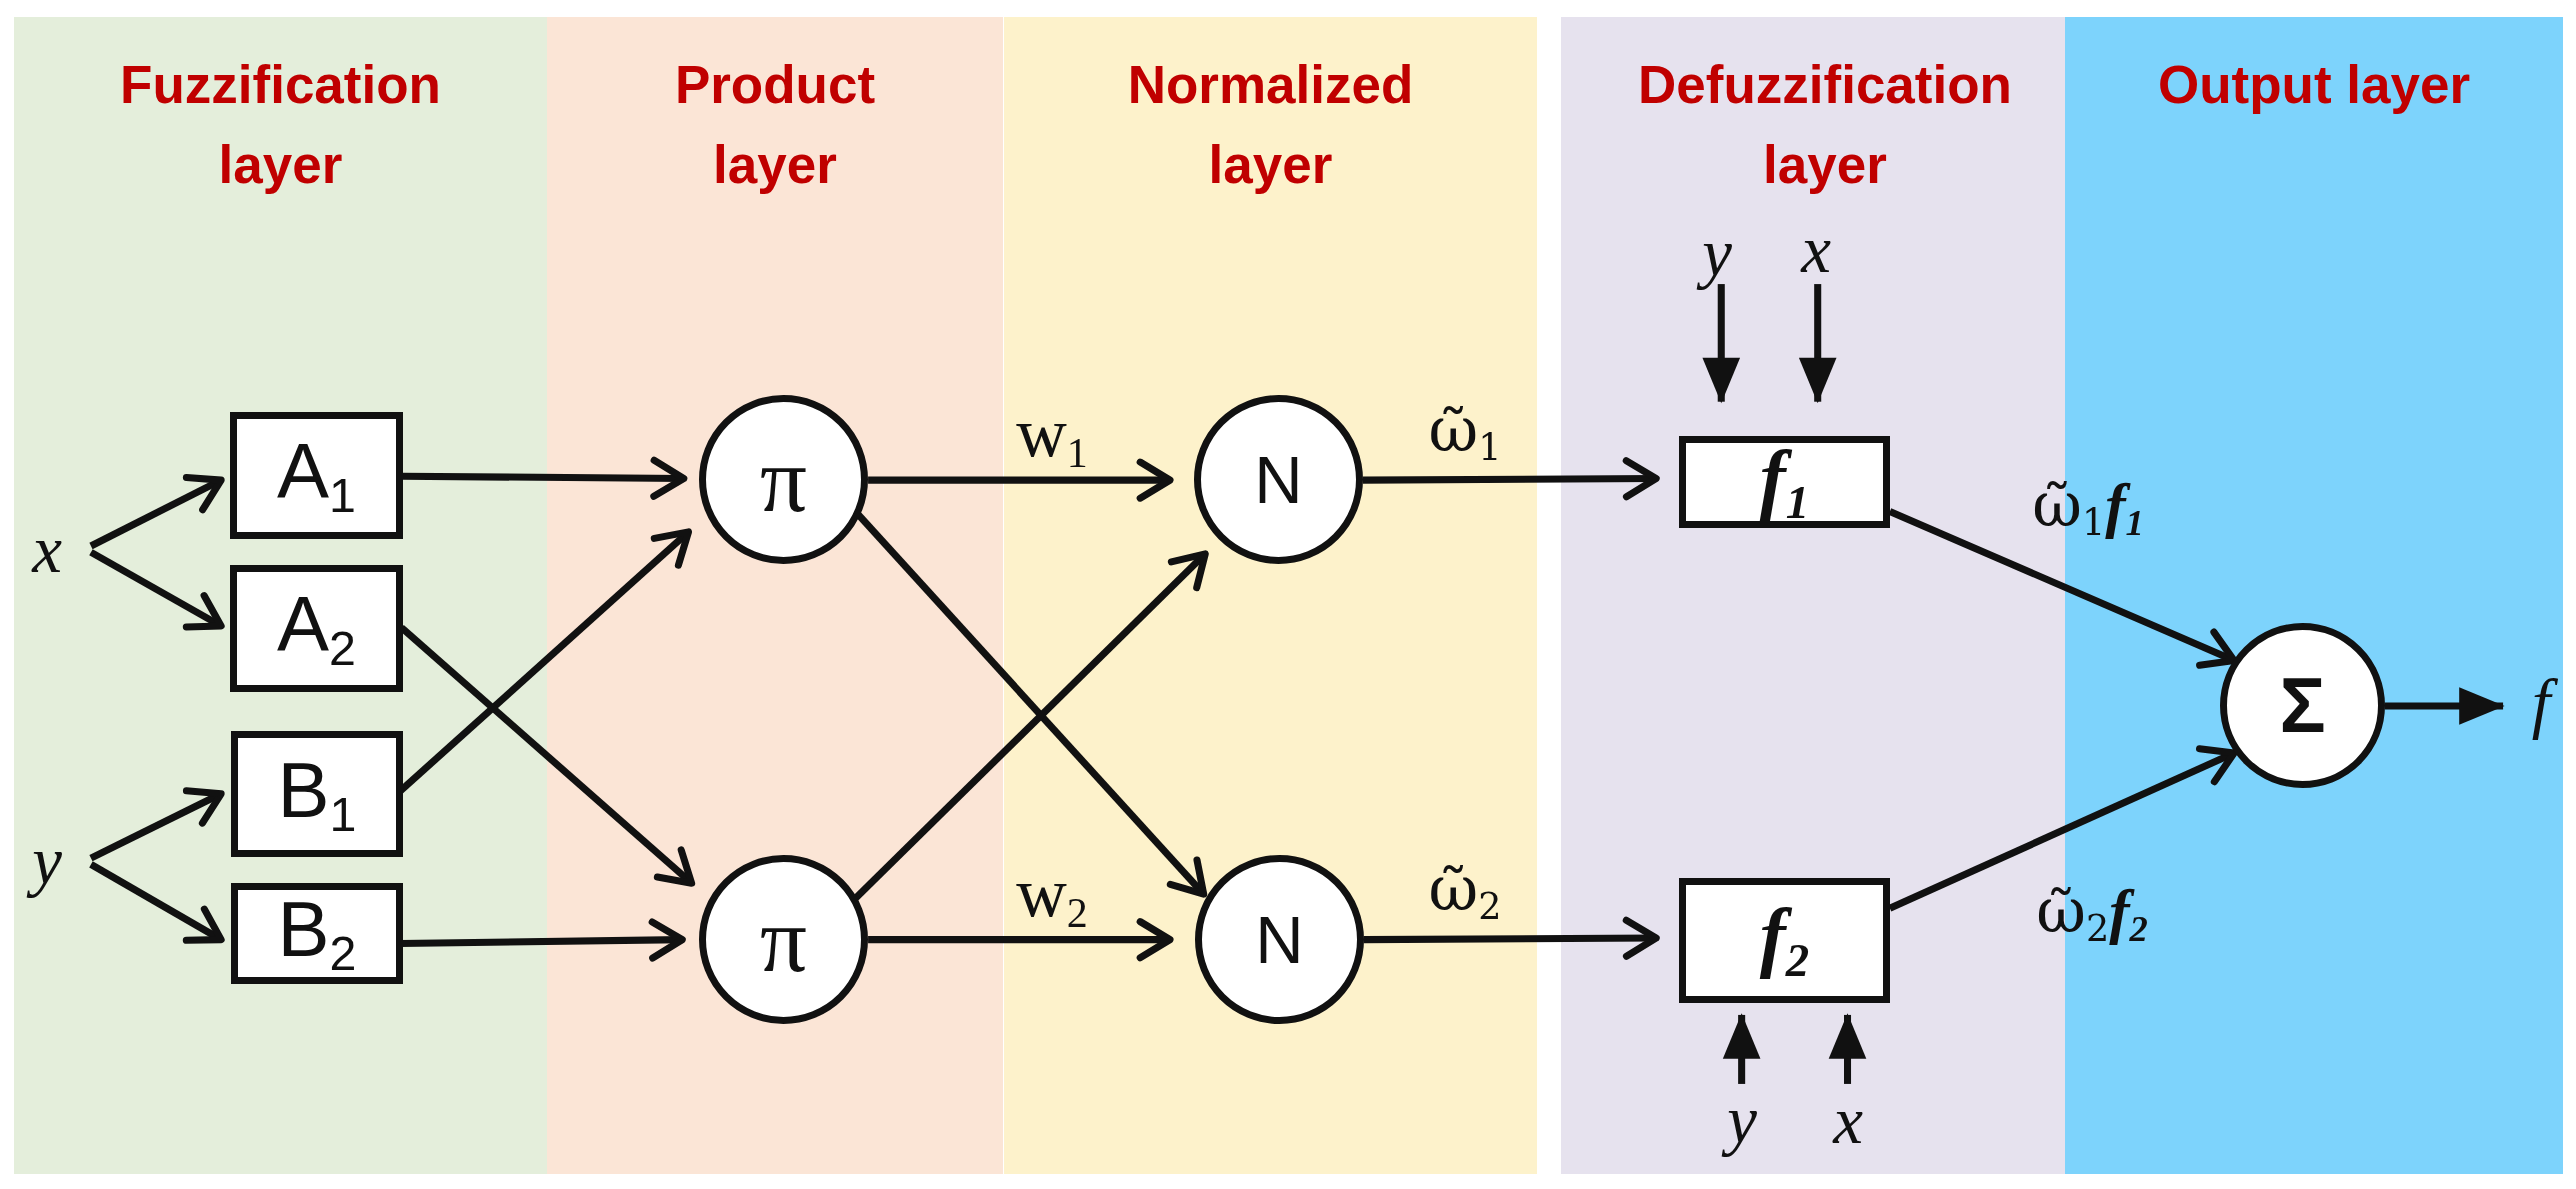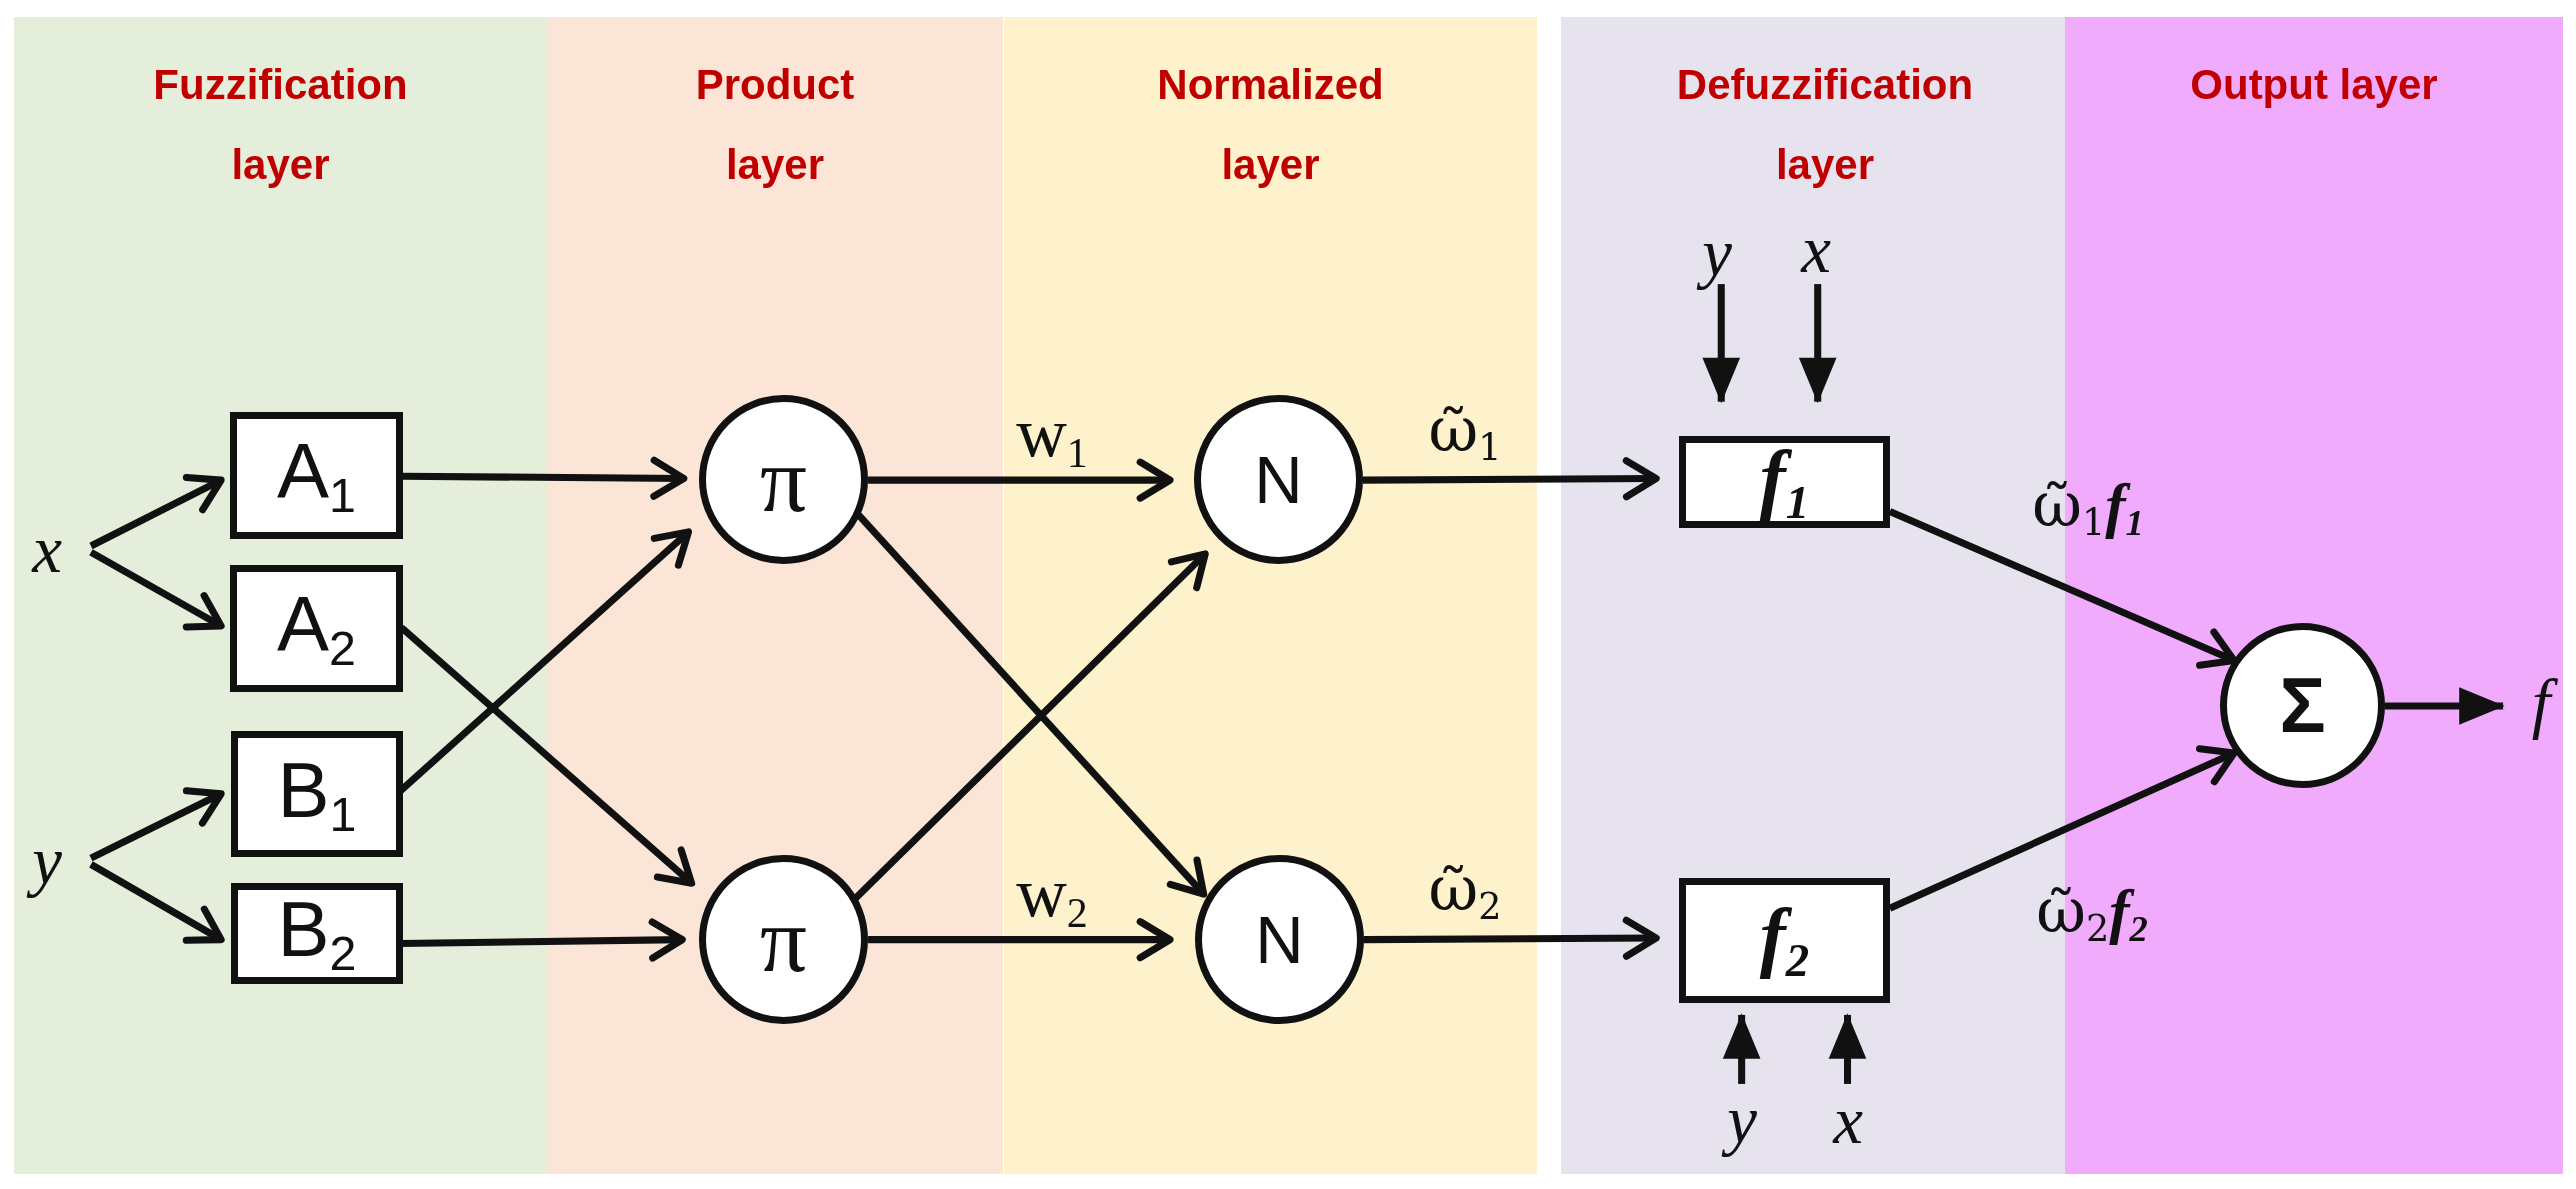--- a/index.html
+++ b/index.html
@@ -4,23 +4,23 @@
 <style>
   html,body{margin:0;padding:0;background:#ffffff;}
   .stage{position:relative;width:2576px;height:1190px;background:#ffffff;overflow:hidden;
          font-family:"Liberation Sans",sans-serif;}
   
   .band{position:absolute;top:17px;height:1157px;z-index:1;}
   .band-fuzz{left:14px;width:533px;background:#e4eedb;}
   .band-prod{left:547px;width:456px;background:#fbe5d6;}
   .band-norm{left:1004px;width:533px;background:#fdf2cb;}
   .band-defuzz{left:1537px;width:528px;background:#e6e2ee;margin-left:24px;}
-  .band-out{left:2065px;width:498px;background:#f0abfc;}
+  .band-out{left:2065px;width:498px;background:#7dd3fc;}
   .band-header{position:absolute;top:28px;left:0;width:100%;text-align:center;
-    font-weight:bold;font-size:42px;line-height:80px;color:#c00000;white-space:pre-line;
+    font-weight:bold;font-size:53px;line-height:80px;color:#c00000;white-space:pre-line;
     font-family:"Liberation Sans",sans-serif;}
   
   .wires{position:absolute;left:0;top:0;z-index:2;}
   .wires line{stroke:#111111;stroke-width:9;}
   
   .node{position:absolute;z-index:3;background:#ffffff;border:7px solid #111111;
         display:flex;align-items:center;justify-content:center;box-sizing:border-box;}
   .rect{border-radius:0;}
   .circ{border-radius:50%;}
   .ab-label{font-size:78px;color:#111;line-height:1;}

